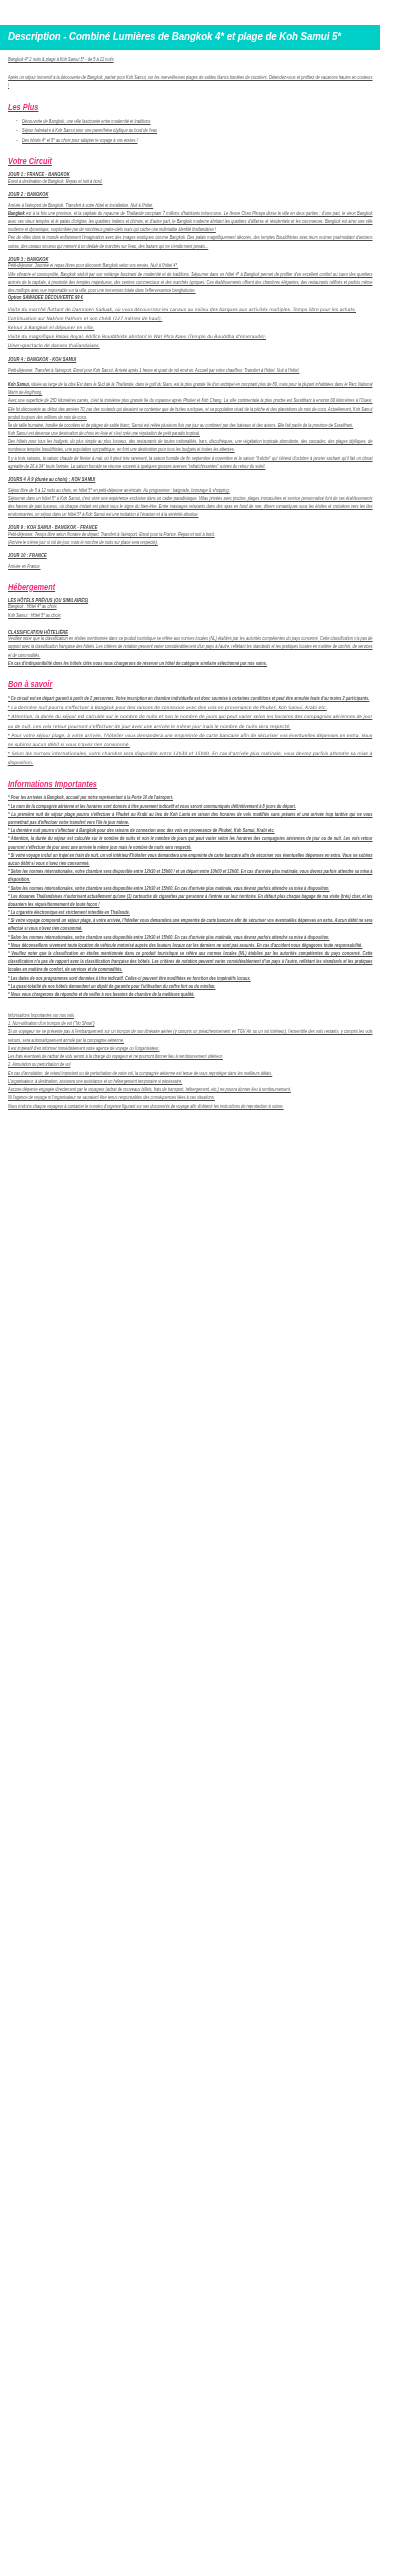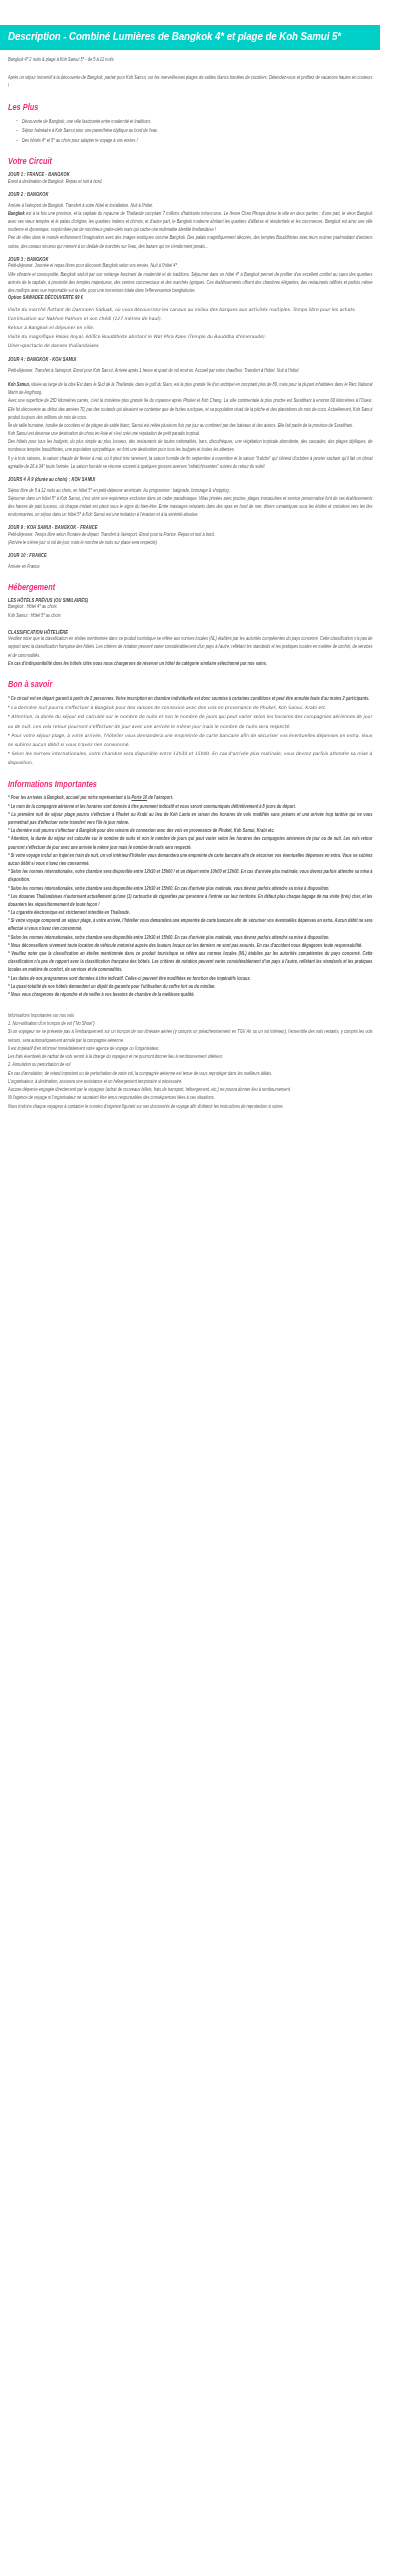--- a/index.html
+++ b/index.html
@@ -37,20 +37,21 @@
     font-stretch: condensed;
     letter-spacing: -0.1px;
     transform: scaleX(0.84);
     transform-origin: left center;
     width: 119%;
   }
   
   .content {
     padding: 0 7.7px;
     box-sizing: border-box;
+    text-decoration: underline;
   }
   h2.sec {
     color: #f42a7b;
     font-size: 9px;
     font-style: italic;
     font-weight: bold;
     margin: 12px 0 5px 0;
     line-height: 1.1;
     transform: scaleX(0.82);
     transform-origin: left center;

